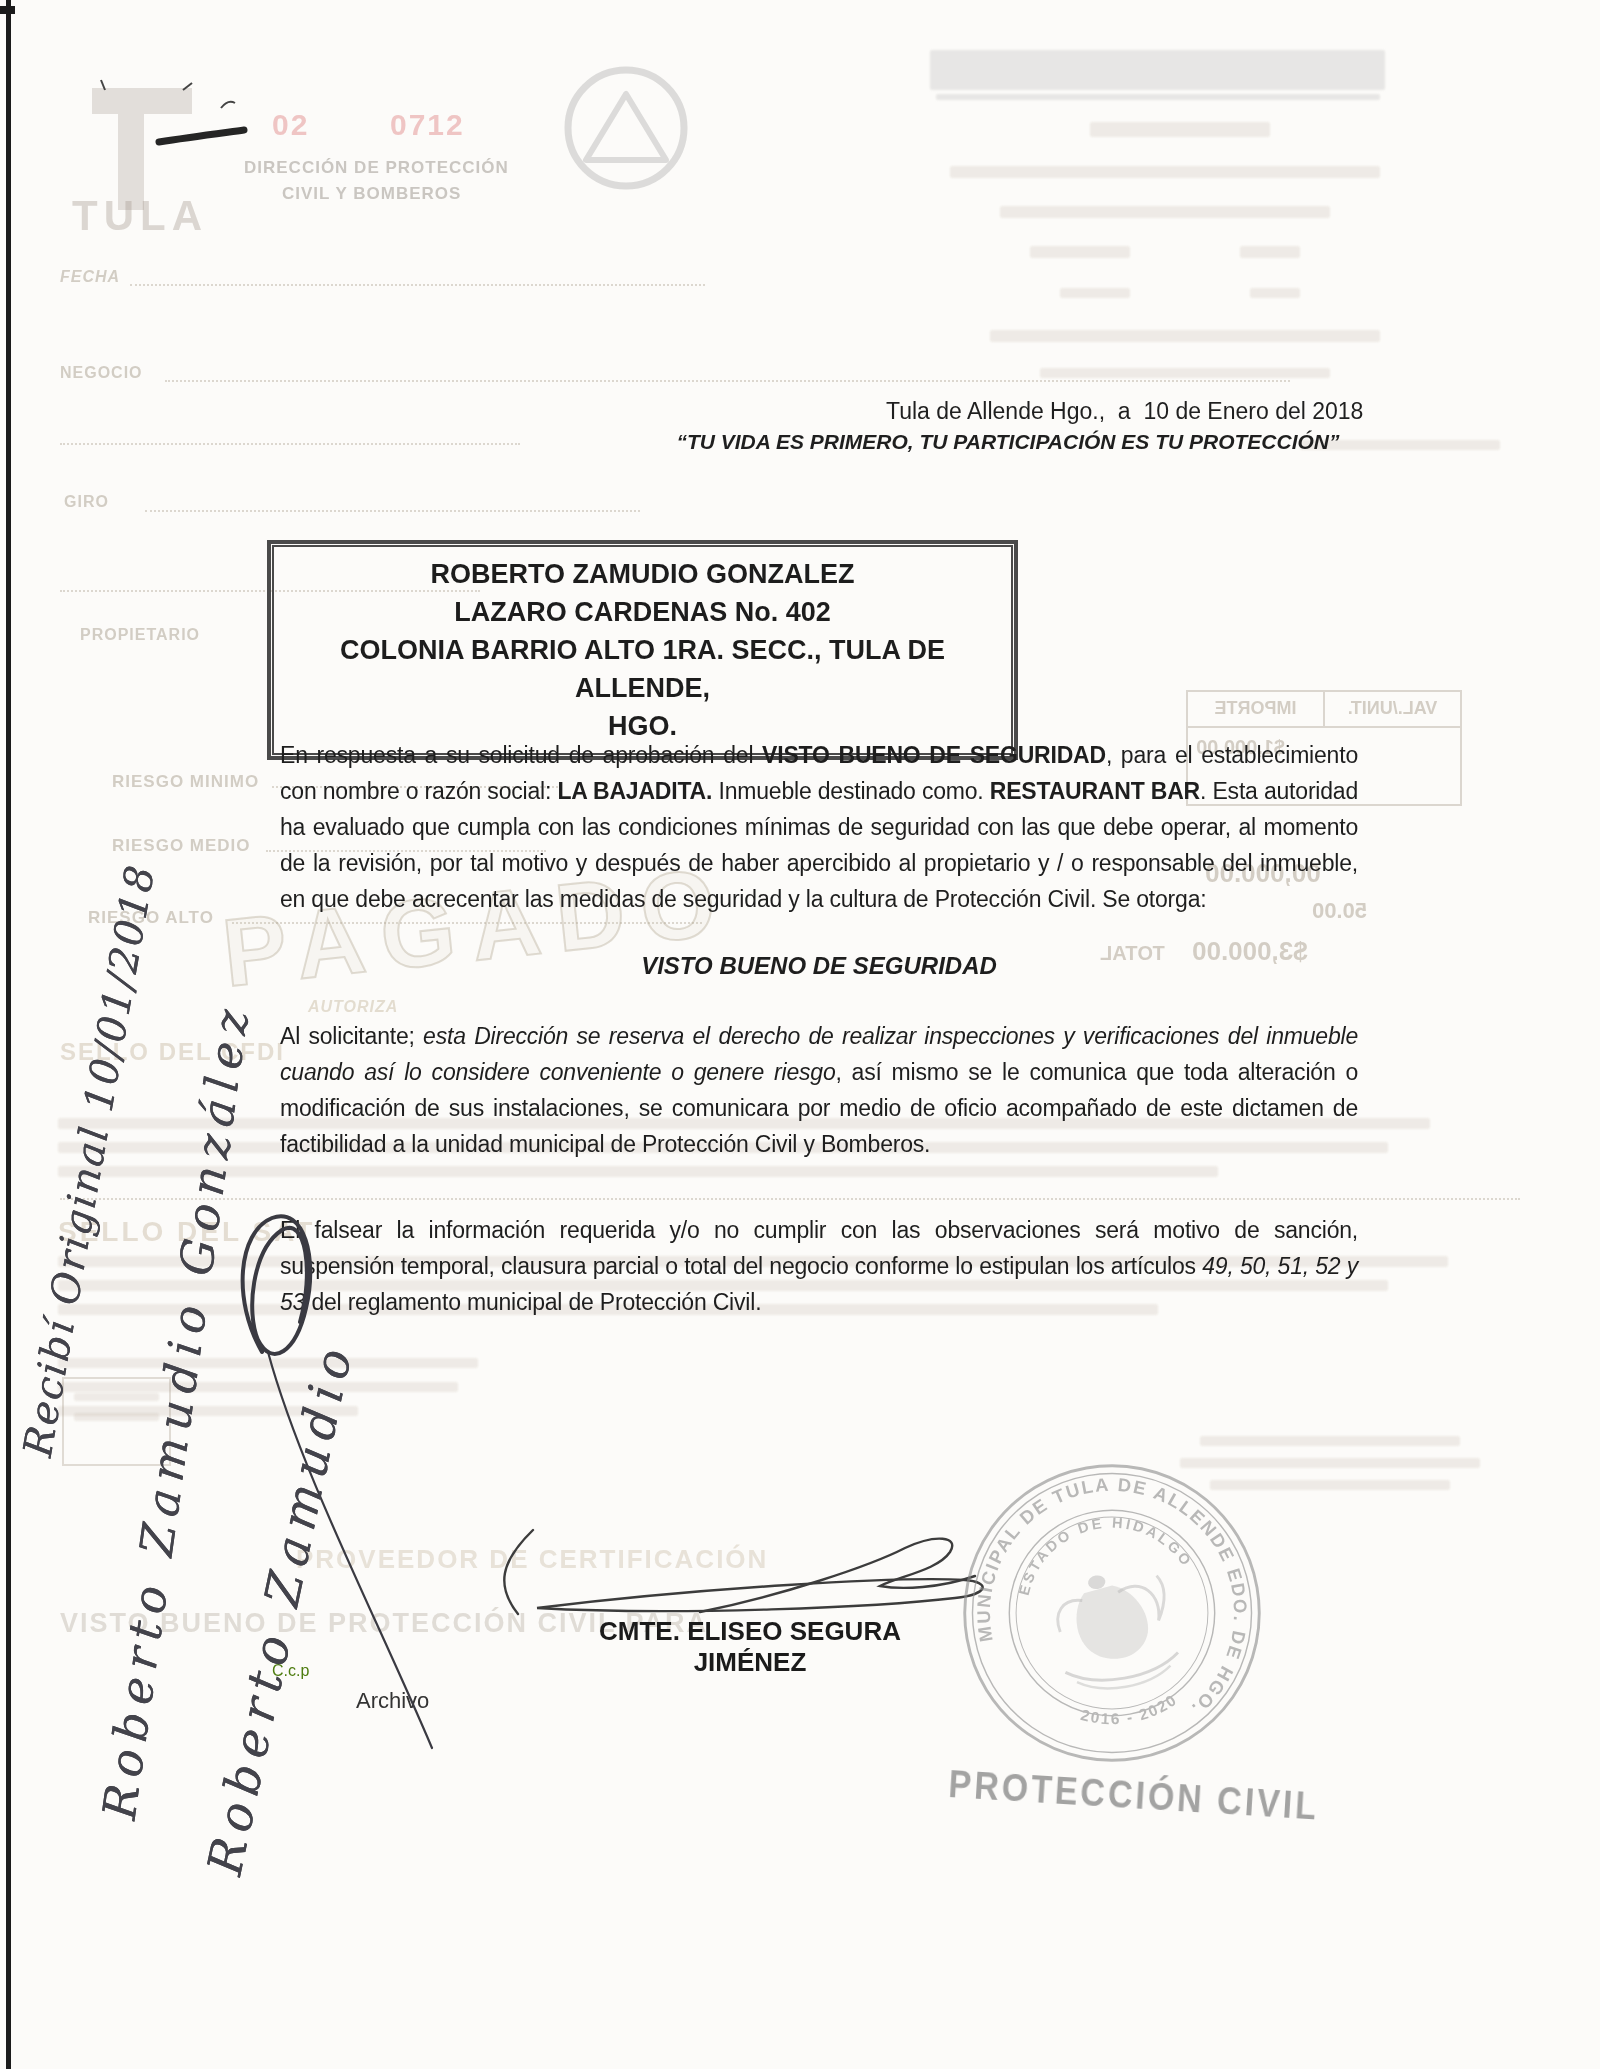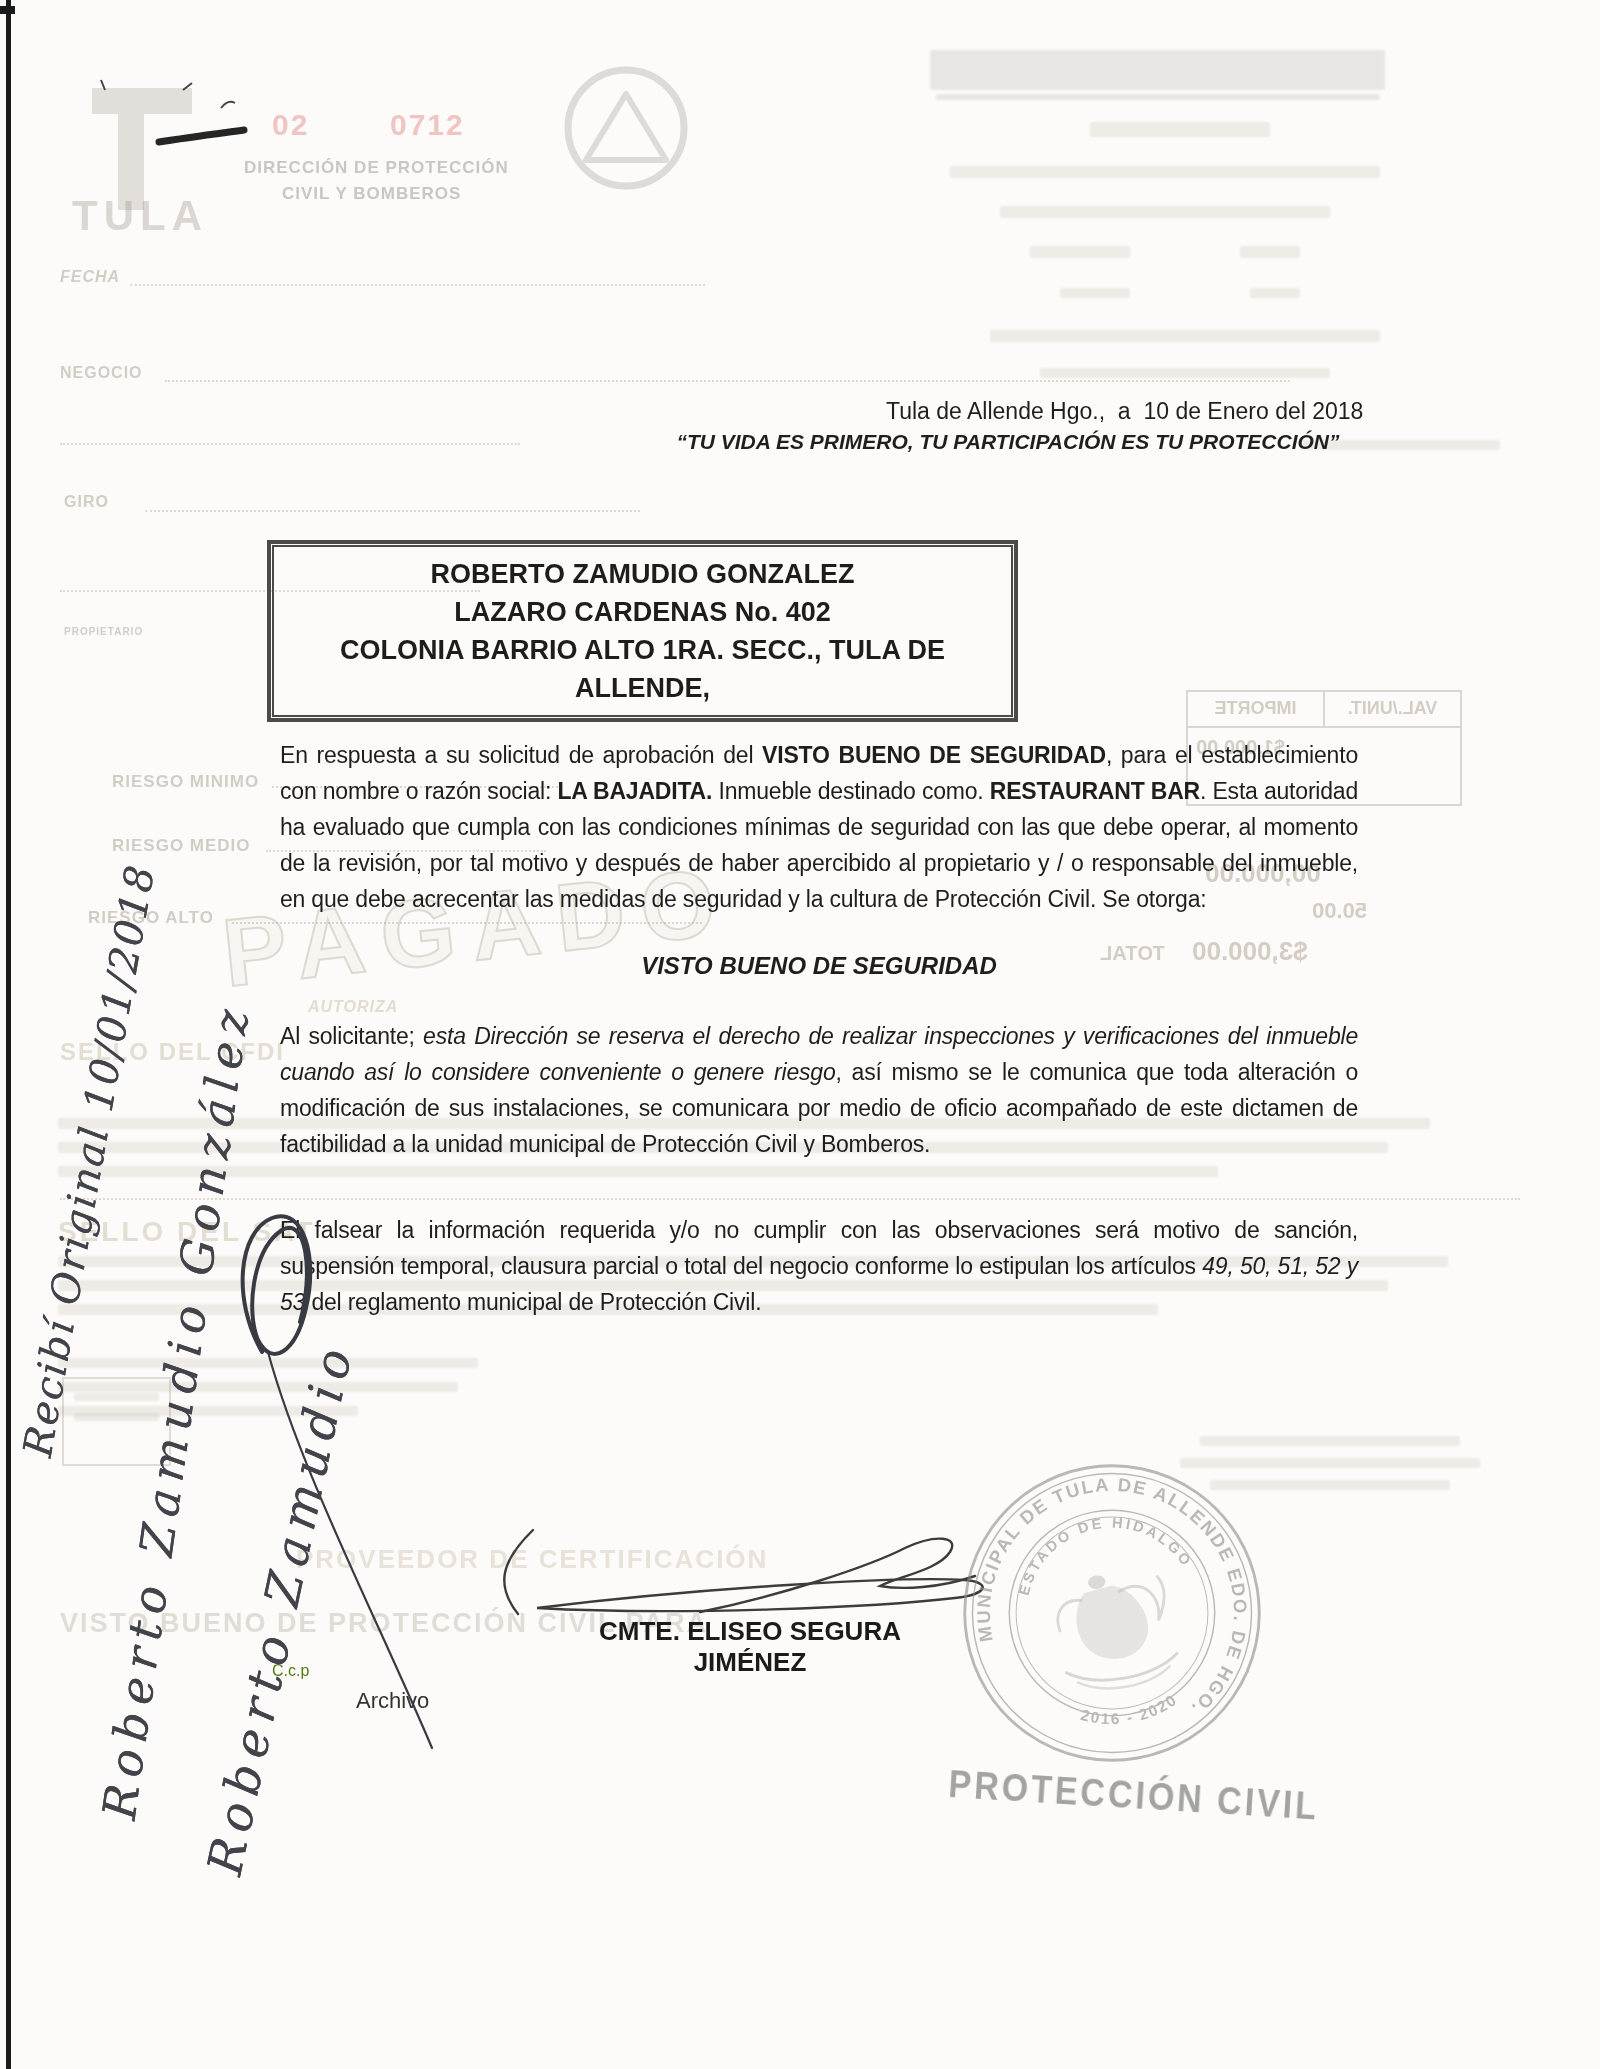--- a/index.html
+++ b/index.html
@@ -72,21 +72,21 @@
   <div class="abs ghost-bar" style="left:1300px;top:440px;width:200px;height:10px;"></div>
 
   <div class="abs ghost-label" style="left:60px;top:268px;font-size:16px;font-style:italic;">FECHA</div>
   <div class="abs ghost-line" style="left:130px;top:284px;width:575px;"></div>
   <div class="abs ghost-label" style="left:60px;top:364px;font-size:16px;">NEGOCIO</div>
   <div class="abs ghost-line" style="left:165px;top:380px;width:1125px;"></div>
   <div class="abs ghost-line" style="left:60px;top:443px;width:460px;"></div>
   <div class="abs ghost-label" style="left:64px;top:493px;font-size:16px;">GIRO</div>
   <div class="abs ghost-line" style="left:145px;top:510px;width:495px;"></div>
   <div class="abs ghost-line" style="left:60px;top:590px;width:420px;"></div>
-  <div class="abs ghost-label" style="left:64px;top:626px;font-size:10px;">PROPIETARIO</div>
+  <div class="abs ghost-label" style="left:80px;top:626px;font-size:16px;">PROPIETARIO</div>
   <div class="abs ghost-label" style="left:112px;top:772px;font-size:17px;">RIESGO MINIMO</div>
   <div class="abs ghost-line" style="left:272px;top:786px;width:290px;"></div>
   <div class="abs ghost-label" style="left:112px;top:836px;font-size:17px;">RIESGO MEDIO</div>
   <div class="abs ghost-line" style="left:266px;top:850px;width:280px;"></div>
   <div class="abs ghost-label" style="left:88px;top:908px;font-size:17px;">RIESGO ALTO</div>
   <div class="abs ghost-line" style="left:232px;top:922px;width:470px;"></div>
 
   <div class="abs pagado" style="left:222px;top:872px;">PAGADO</div>
 
   <div class="abs ghost-label" style="left:308px;top:998px;font-size:16px;color:rgba(170,150,110,0.3);font-style:italic;">AUTORIZA</div>
@@ -126,20 +126,21 @@
   <div class="abs ghost-bar" style="left:1210px;top:1480px;width:240px;height:10px;"></div>
 
   <div class="abs nowrap" style="left:886px;top:398px;font-size:23px;color:#1f1f1f;">Tula de Allende Hgo.,  a  10 de Enero del 2018</div>
   <div class="abs" style="left:628px;top:430px;width:760px;text-align:center;font-size:21px;font-weight:bold;font-style:italic;color:#1f1f1f;">“TU VIDA ES PRIMERO, TU PARTICIPACIÓN ES TU PROTECCIÓN”</div>
 
   <div class="abs recipient-box" style="left:267px;top:508px;width:741px;">
     <div class="recipient-inner">
       <div>ROBERTO ZAMUDIO GONZALEZ</div>
       <div>LAZARO CARDENAS No. 402</div>
       <div>COLONIA BARRIO ALTO 1RA. SECC., TULA DE ALLENDE,</div>
+      <div>HGO.</div>
     </div>
   </div>
 
   <div class="abs body-par" style="left:280px;top:737px;"><span>En respuesta a su solicitud de aprobación del </span><strong>VISTO BUENO  DE SEGURIDAD</strong><span>, para el establecimiento con nombre o razón social: </span><strong>LA BAJADITA.</strong><span> Inmueble destinado como. </span><strong>RESTAURANT BAR</strong><span>. Esta autoridad ha evaluado que cumpla con las condiciones mínimas de seguridad con las que debe operar, al momento de la revisión, por tal motivo y después de haber apercibido al propietario y / o responsable del inmueble, en que debe acrecentar las medidas de seguridad y la cultura de Protección Civil. Se otorga:</span></div>
 
   <div class="abs center-heading" style="left:280px;top:952px;width:1078px;">VISTO BUENO DE SEGURIDAD</div>
 
   <div class="abs body-par" style="left:280px;top:1018px;"><span>Al solicitante; </span><em>esta Dirección se reserva el derecho de realizar inspecciones y verificaciones del inmueble cuando así lo considere conveniente o genere riesgo</em><span>, así mismo se le comunica que toda alteración o modificación de sus instalaciones, se comunicara por medio de oficio acompañado de este dictamen de factibilidad a la unidad municipal de Protección Civil y Bomberos.</span></div>
 
   <div class="abs body-par" style="left:280px;top:1212px;"><span>El  falsear la información requerida y/o no cumplir con las observaciones será motivo de sanción, suspensión temporal, clausura parcial o total del negocio conforme lo estipulan los artículos </span><em>49, 50, 51, 52 y 53</em><span> del reglamento municipal de Protección Civil.</span></div>

